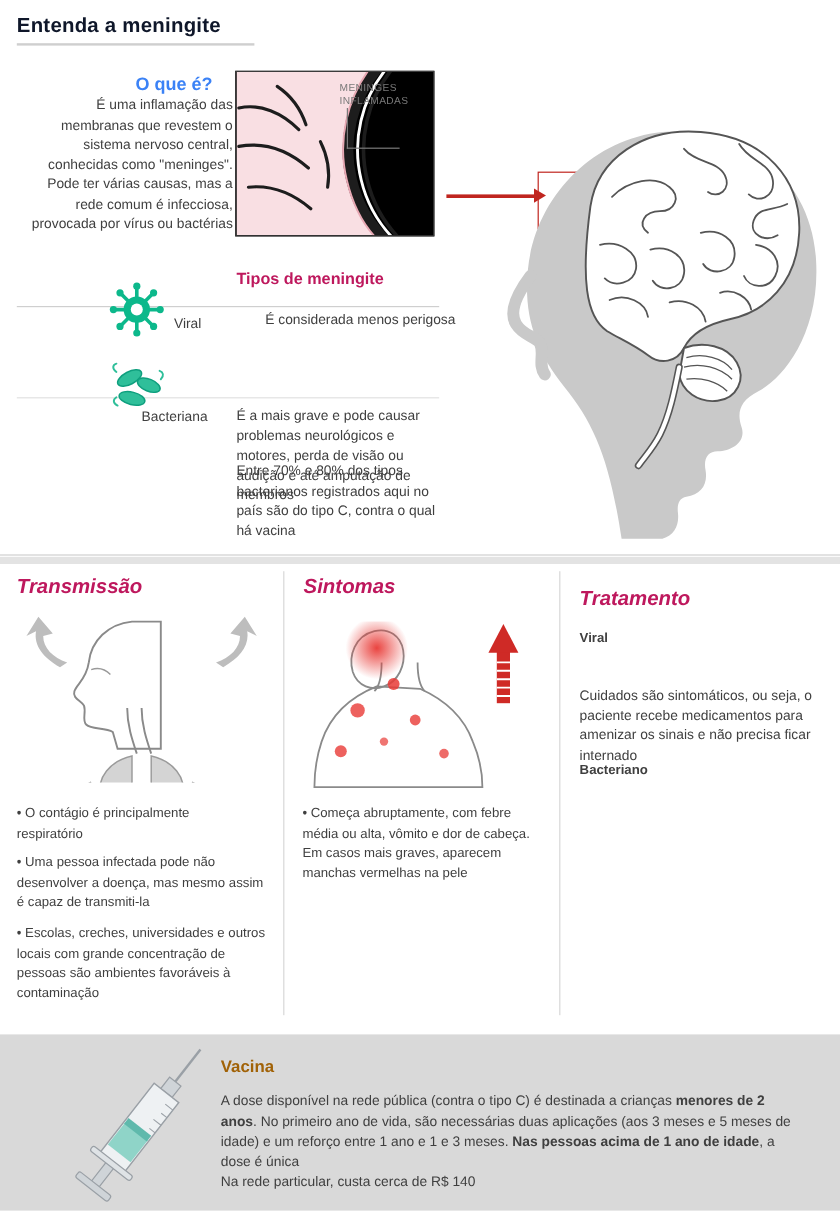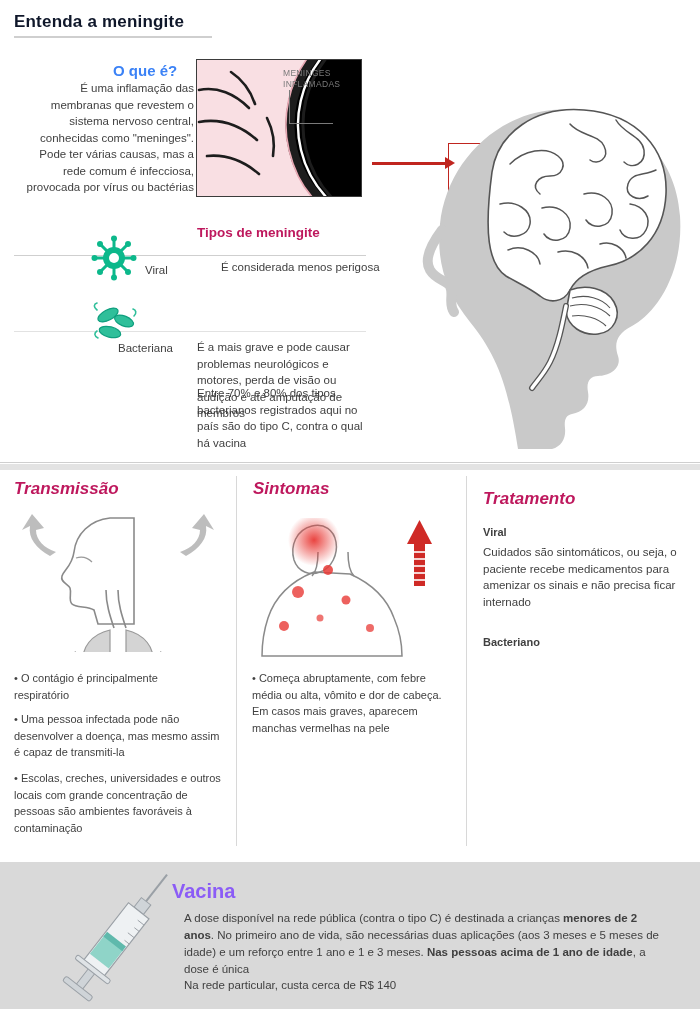--- a/index.html
+++ b/index.html
@@ -102,22 +102,22 @@
   .treat-p {
     position:absolute; font-size:11.5px; line-height:16.5px; color:#3f3f3f;
   }
 
   
   .vac-bg {
     position:absolute; left:0; top:862px; width:700px; height:147px;
     background:#d9d9d9;
   }
   .vac-title {
-    position:absolute; left:172px; top:880px;
-    font-size:20px; font-weight:bold; color:#8b5cf6;
+    position:absolute; left:184px; top:880px;
+    font-size:14px; font-weight:bold; color:#a16207;
   }
   .vac-text {
     position:absolute; left:184px; top:910px; width:480px;
     font-size:11.5px; line-height:17px; color:#3f3f3f;
   }
   .vac-text b { font-weight:bold; }
   .vac-last {
     position:absolute; left:184px; top:977px; width:480px;
     font-size:11.5px; line-height:17px; color:#3f3f3f;
   }
@@ -311,21 +311,21 @@
         <line x1="164" y1="48" x2="175" y2="48"></line>
         <line x1="164" y1="55" x2="175" y2="55"></line>
         <line x1="164" y1="62" x2="175" y2="62"></line>
       </g>
     </g>
   </svg>
   <div class="bullet" style="left:252px; top:670px; width:192px;">• Começa abruptamente, com febre média ou alta, vômito e dor de cabeça. Em casos mais graves, aparecem manchas vermelhas na pele</div>
 
   <div class="col-title" style="left:483px; top:489px;">Tratamento</div>
   <div class="treat-h" style="left:483px; top:526px;">Viral</div>
-  <div class="treat-p" style="left:483px; top:544px; width:196px;">Cuidados são sintomáticos, ou seja, o paciente recebe medicamentos para amenizar os sinais e não precisa ficar internado</div>
+  <div class="treat-p" style="left:483px; top:572px; width:196px;">Cuidados são sintomáticos, ou seja, o paciente recebe medicamentos para amenizar os sinais e não precisa ficar internado</div>
   <div class="treat-h" style="left:483px; top:636px;text-align:center;">Bacteriano</div>
 
   <div class="vac-bg"></div>
   <svg style="position:absolute; left:54px; top:866px;" width="130" height="140" viewBox="0 0 130 140">
     <g transform="rotate(38 65 70)">
 
       <line x1="65" y1="-8" x2="65" y2="28" stroke="#9aa0a6" stroke-width="2"></line>
 
       <rect x="59" y="26" width="12" height="12" fill="#cfd4d8" stroke="#9aa0a6" stroke-width="1"></rect>
 

